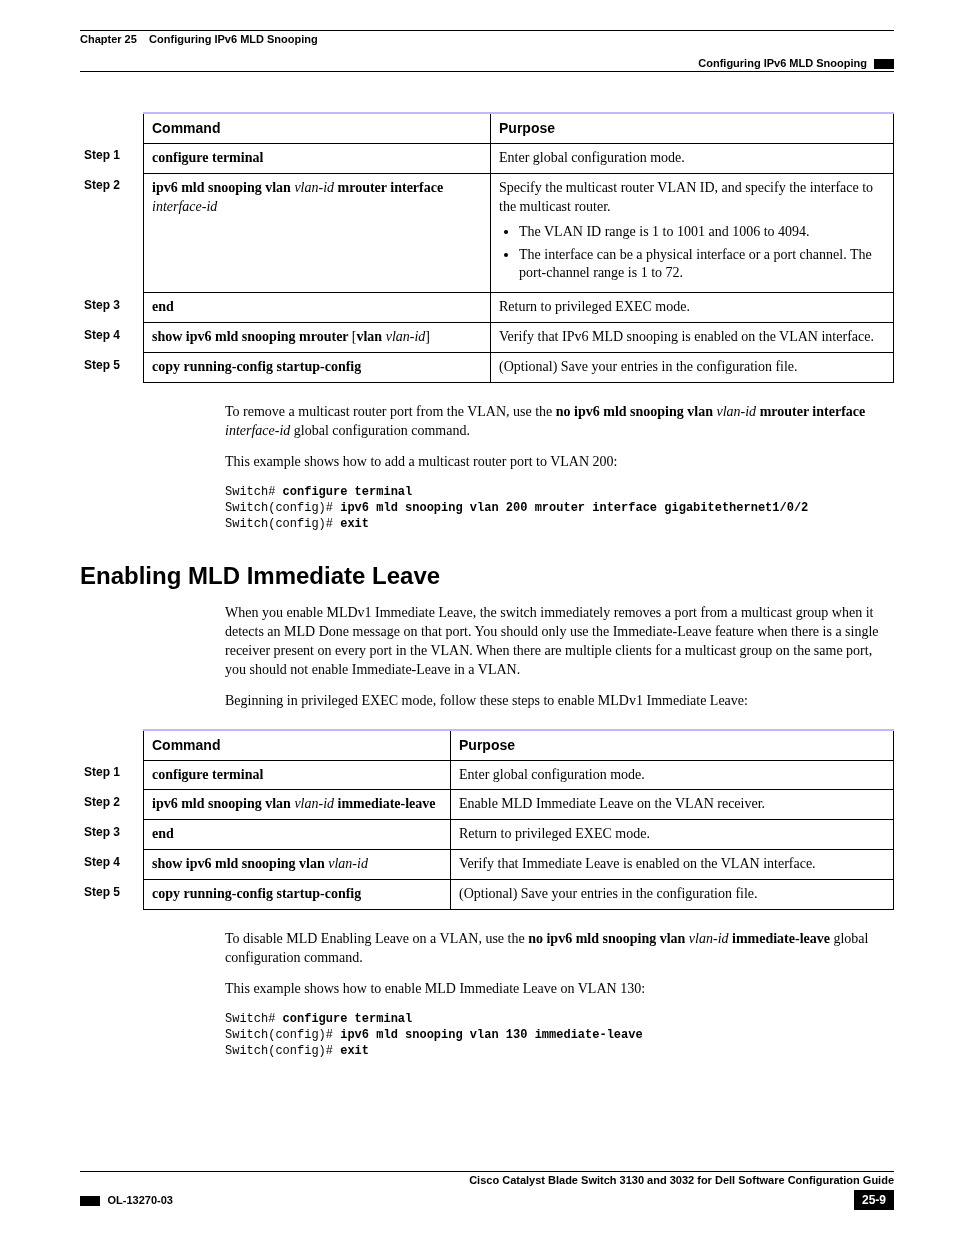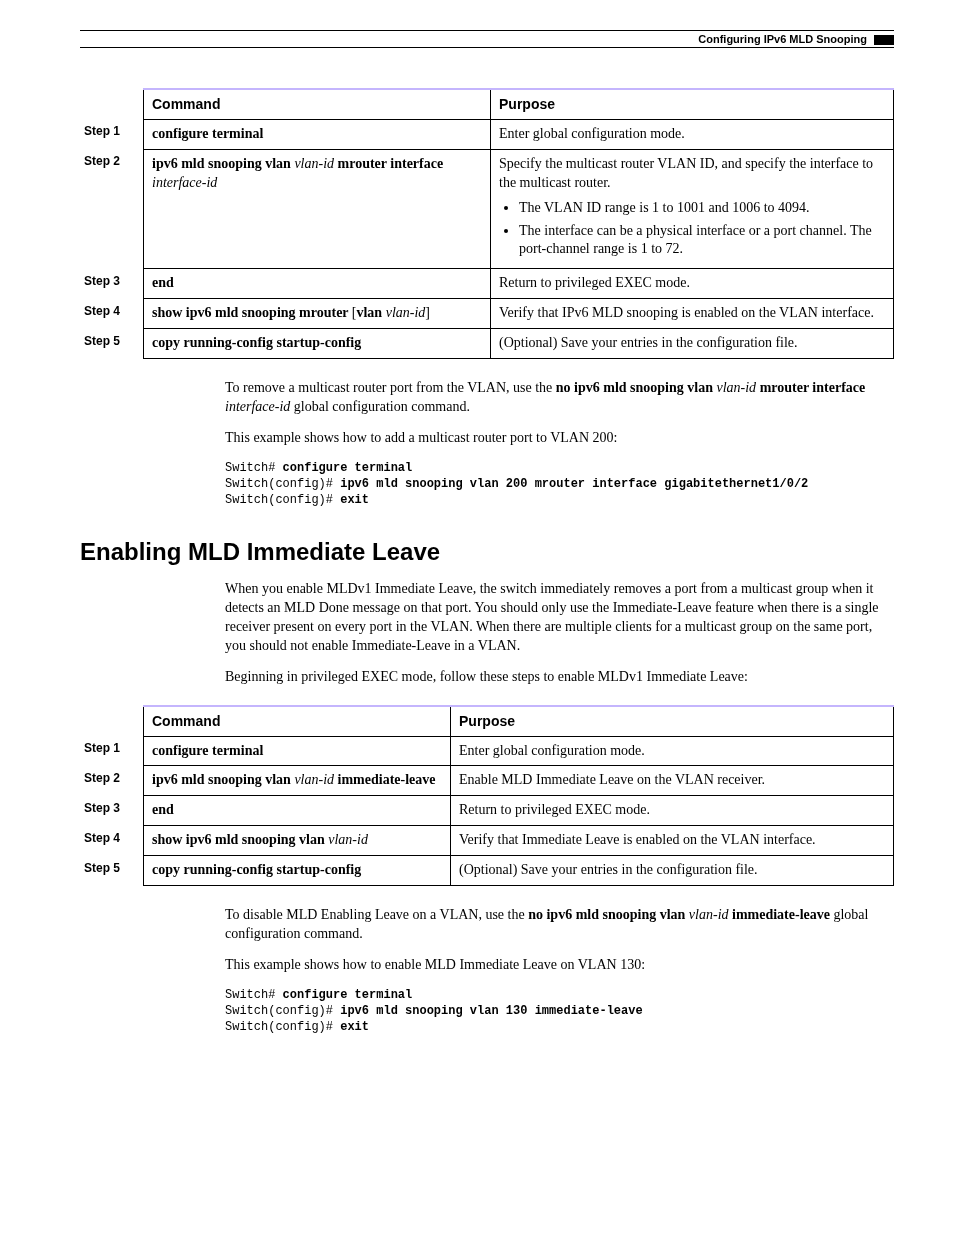--- a/index.html
+++ b/index.html
@@ -117,20 +117,24 @@
     display: inline-block;
   }
   .footer-bar svg { vertical-align: middle; margin-right: 4px; }
 </style>
 </head>
 <body>
 
 <div class="page">
 
   <div class="top-rule"></div>
+  <div class="chapter-line">
+    <span>Chapter 25</span>&nbsp;&nbsp;&nbsp;
+    <span>Configuring IPv6 MLD Snooping</span>
+  </div>
   <div class="section-bar">
     <span>Configuring IPv6 MLD Snooping</span>
     <svg width="20" height="10">
         <rect x="0" y="0" width="14" height="10" fill="#000"></rect>
         <rect x="14" y="0" width="6" height="10" fill="#000"></rect>
       </svg>
   </div>
   <div class="sub-rule"></div>
 
 
@@ -242,14 +246,28 @@
   <div class="body-text">
     <p>
       <span>To disable MLD Enabling Leave on a VLAN, use the </span><b>no ipv6 mld snooping vlan</b><i> vlan-id </i><b>immediate-leave</b><span> global configuration command.</span>
     </p>
     <p>This example shows how to enable MLD Immediate Leave on VLAN 130:</p>
     <div class="code-block"><span>Switch# </span><b>configure terminal</b>
 <span>Switch(config)# </span><b>ipv6 mld snooping vlan 130 immediate-leave</b>
 <span>Switch(config)# </span><b>exit</b></div>
   </div>
 
+  <div class="footer">
+    <div class="footer-rule"></div>
+    <div class="footer-title">Cisco Catalyst Blade Switch 3130 and 3032 for Dell Software Configuration Guide</div>
+    <div class="footer-bottom">
+      <span class="footer-bar">
+        <svg width="20" height="10">
+            <rect x="0" y="0" width="6" height="10" fill="#000"></rect>
+            <rect x="6" y="0" width="14" height="10" fill="#000"></rect>
+          </svg>
+        <span class="footer-doc">OL-13270-03</span>
+      </span>
+      <span class="page-badge">25-9</span>
+    </div>
+  </div>
 
 </div>
 
 </body></html>

